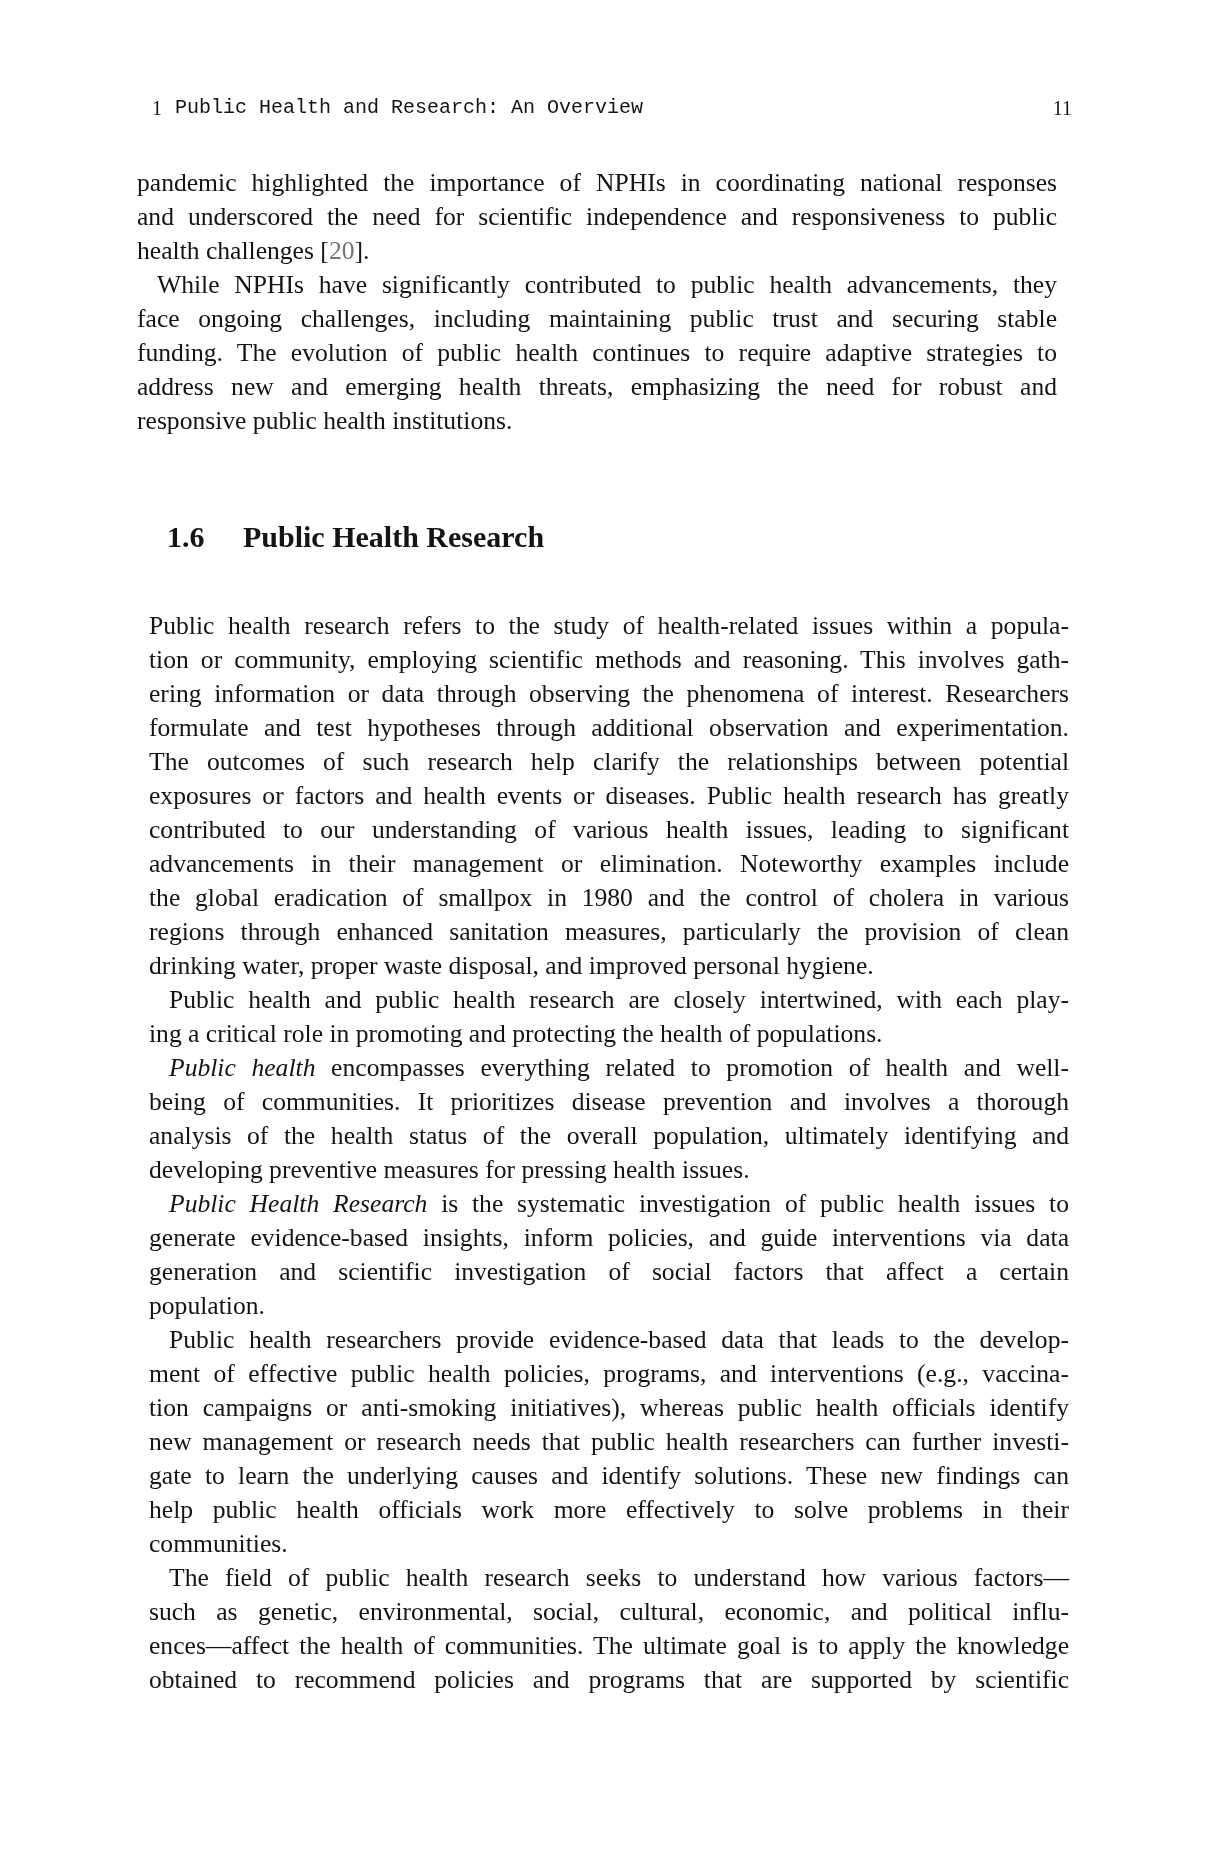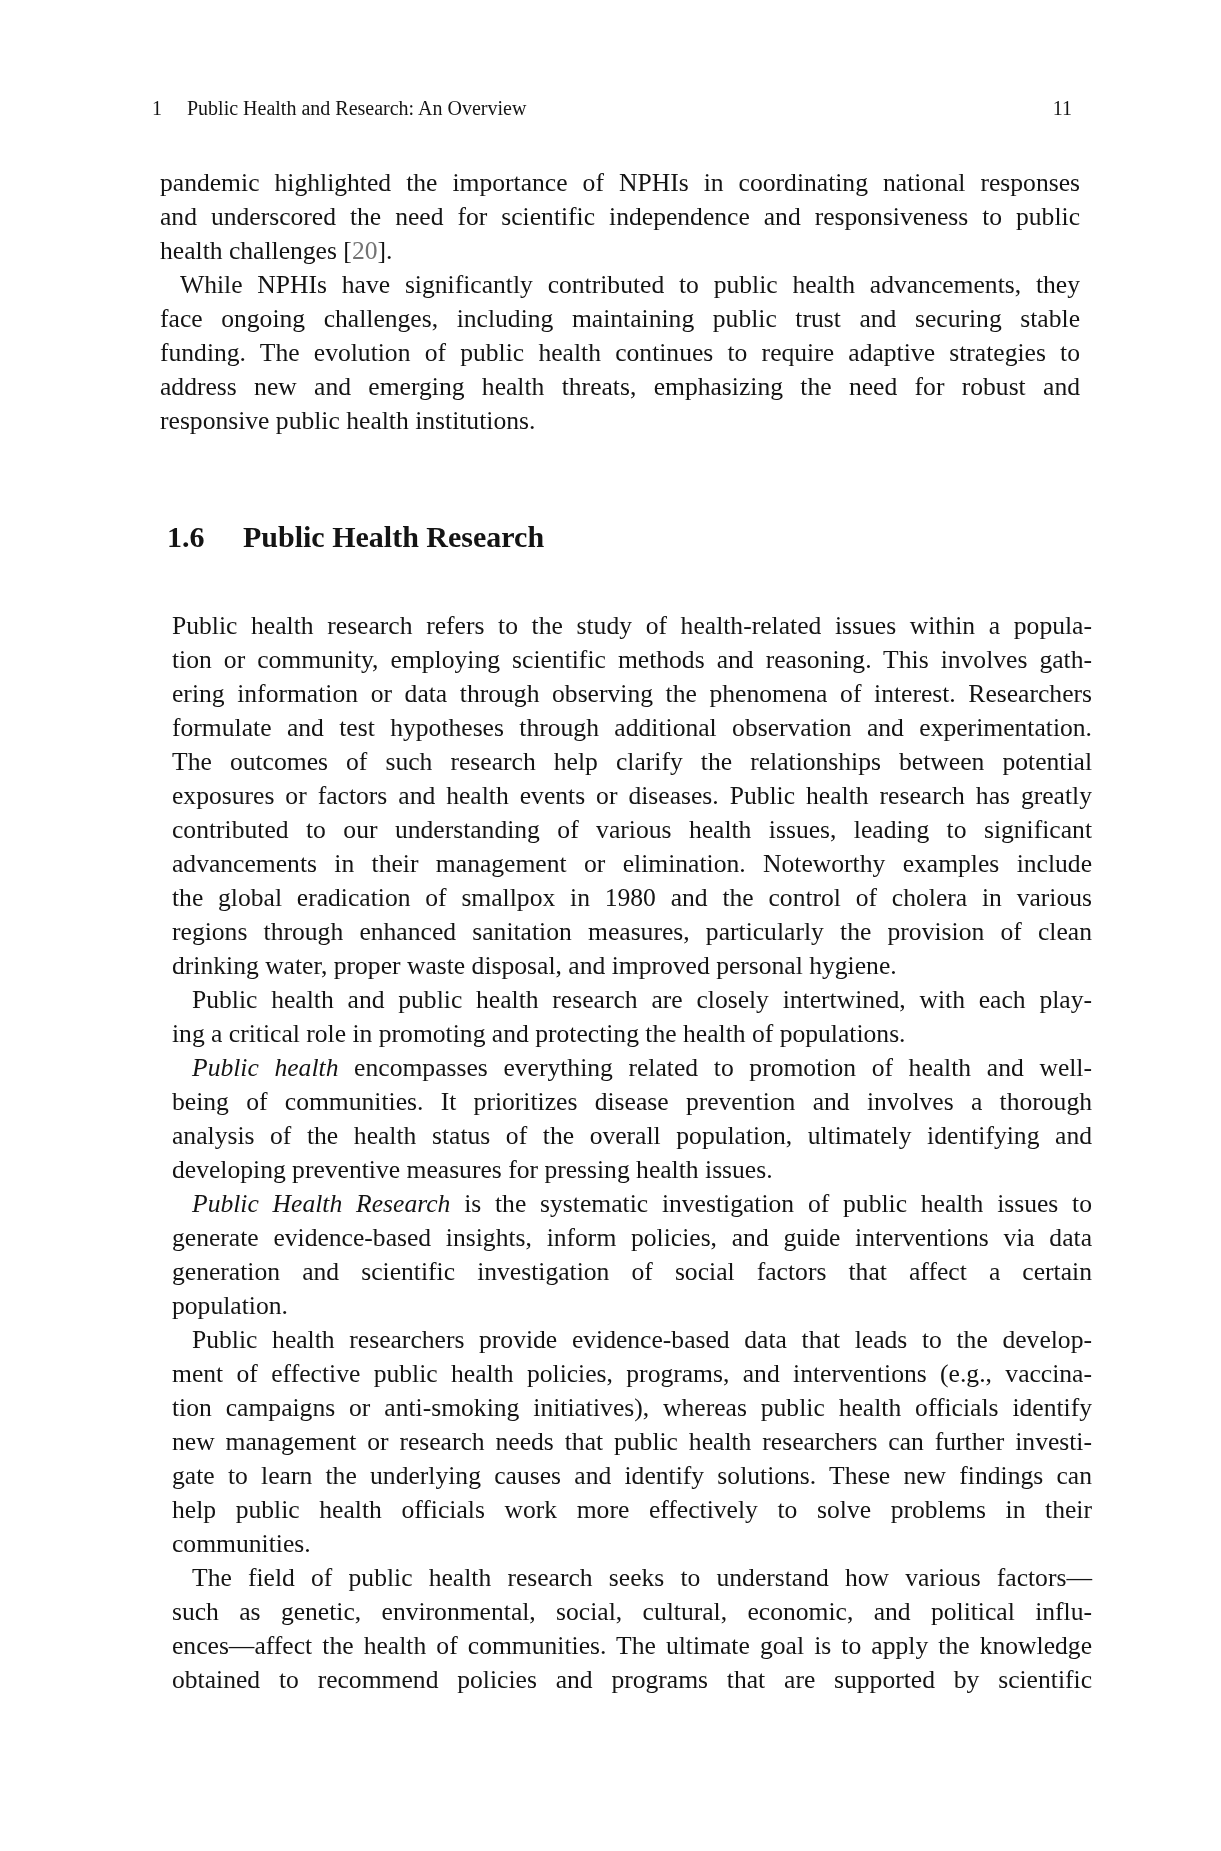--- a/index.html
+++ b/index.html
@@ -24,31 +24,32 @@
     font-size: 20px;
     line-height: 26px;
   }
   .running-head .chapter-num {
     position: absolute;
     left: 0;
     top: 0;
   }
   .running-head .chapter-title {
     position: absolute;
-    left: 35px;
+    left: 23px;
     top: 0;
+    font-family: Liberation Mono, monospace;
   }
   .running-head .page-num {
     position: absolute;
     right: 0;
     top: 0;
   }
   .block {
     position: absolute;
-    left: 160px;
+    left: 137px;
     width: 920px;
     font-size: 25.6px;
   }
   .line {
     display: block;
     height: 34px;
     line-height: 34px;
     white-space: nowrap;
     text-align: justify;
     text-align-last: justify;

